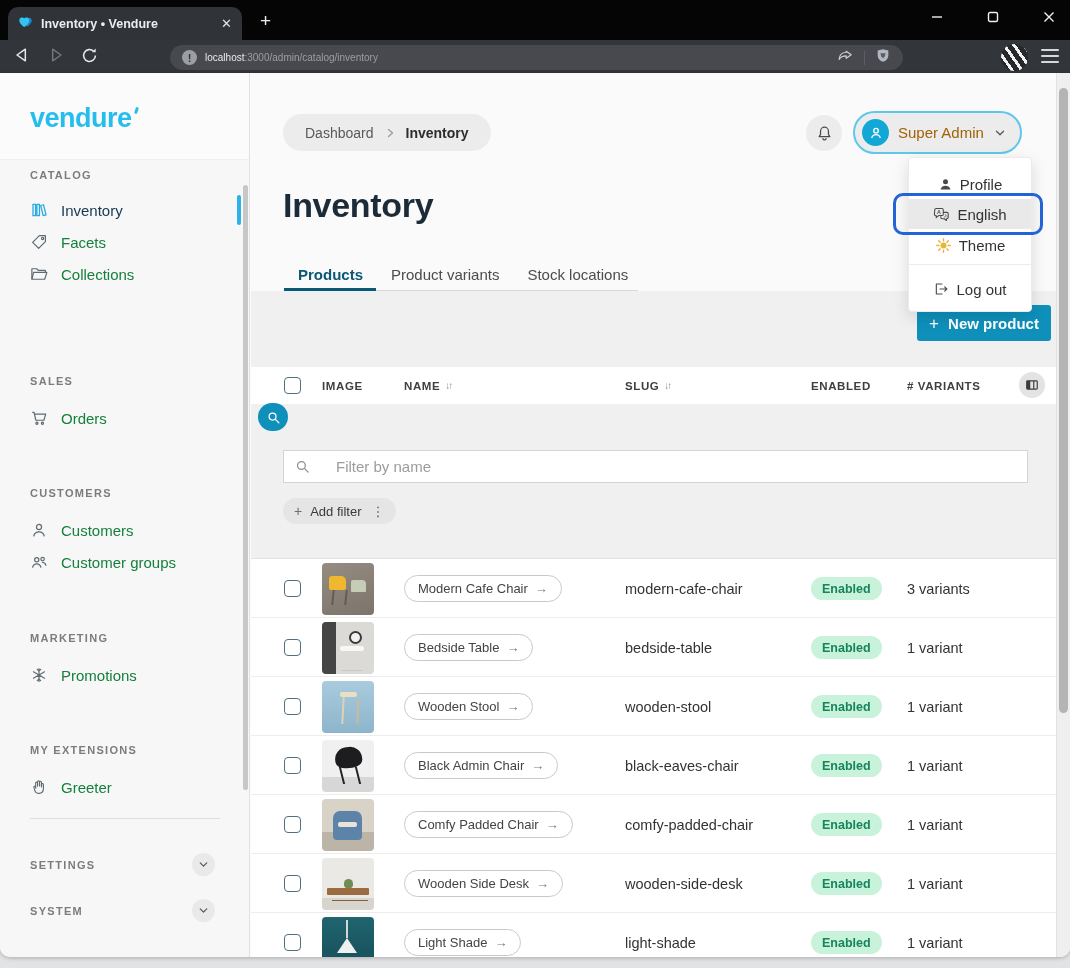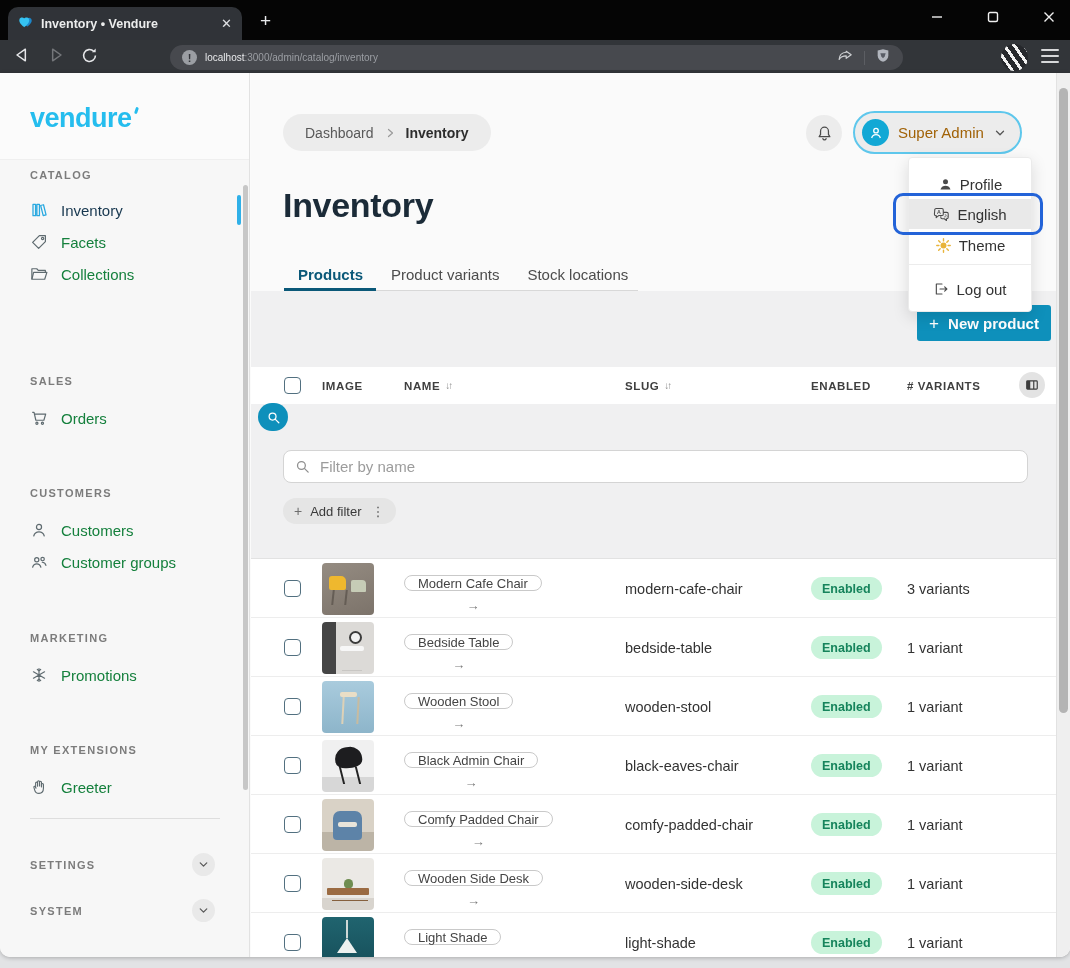--- a/index.html
+++ b/index.html
@@ -66,33 +66,33 @@
   .tabline-gray{position:absolute;left:125px;top:217px;width:262px;height:1px;background:#d8d8d8;}
   .newproduct-btn{position:absolute;left:666px;top:232px;width:134px;height:36px;background:#0e90bb;border-radius:3px;color:#fff;display:flex;align-items:center;justify-content:center;gap:9px;font-size:15px;font-weight:700;border:none;z-index:3;}
   .npb-plus{font-size:17px;font-weight:400;line-height:1;}
   .thead{position:absolute;left:0;top:294px;width:calc(100% - 14px);height:37px;background:#fff;z-index:1;}
   .hcell{position:absolute;top:0;height:37px;display:flex;align-items:center;font-size:11.5px;font-weight:700;color:#3f3f3f;letter-spacing:.6px;gap:5px;}
   .sort-glyph{font-size:10px;color:#8c8c8c;letter-spacing:-2px;font-weight:400;}
   .cb{width:17px;height:17px;background:#fff;border:1.5px solid #527080;border-radius:4px;display:inline-block;}
   .colconfig-btn{position:absolute;left:768px;top:5px;width:26px;height:26px;border-radius:50%;background:#e3e3e3;display:flex;align-items:center;justify-content:center;}
   .search-toggle{position:absolute;left:7px;top:330px;width:30px;height:28px;border-radius:14px;background:#0e90bb;display:flex;align-items:center;justify-content:center;z-index:2;}
   .filter-wrap{position:absolute;left:32px;top:377px;width:745px;height:33px;}
-  .filter-input{width:100%;height:100%;background:#fff;border:1px solid #d4d4d4;border-radius:8px;padding:0 12px 0 36px;font-size:15px;color:#333;font-family:"Liberation Sans",sans-serif;outline:none;}
+  .filter-input{width:100%;height:100%;background:#fff;border:1px solid #d4d4d4;border-radius:0;padding:0 12px 0 52px;font-size:15px;color:#333;font-family:"Liberation Sans",sans-serif;outline:none;}
   .filter-input::placeholder{color:#9c9c9c;}
   .filter-glass{position:absolute;left:11px;top:8px;}
   .addfilter{position:absolute;left:32px;top:425px;height:26px;background:#e5e5e5;border-radius:13px;display:inline-flex;align-items:center;gap:8px;padding:0 11px;font-size:13px;color:#3a3a3a;}
   .af-plus{color:#6e6e6e;font-size:14px;}
   .af-dots{color:#555;font-size:13px;letter-spacing:0;padding-left:2px;}
 
   .rows{position:absolute;left:0;top:485px;width:calc(100% - 14px);border-top:1px solid #e2e2e2;}
   .prow{position:relative;height:59px;background:#fff;border-bottom:1px solid #ededed;}
   .prow .cb{position:absolute;left:33px;top:21px;}
   .thumb{position:absolute;left:71px;top:4px;width:52px;height:52px;border-radius:4px;overflow:hidden;}
   .thumb::before,.thumb::after{content:"";position:absolute;}
-  .name-chip{position:absolute;left:153px;top:16px;height:16px;display:inline-flex;align-items:center;gap:7px;padding:0 13px;border:1px solid #c9c9c9;border-radius:14px;font-size:13px;color:#444;background:transparent;white-space:nowrap;flex-direction:column;}
+  .name-chip{position:absolute;left:153px;top:16px;height:27px;display:inline-flex;align-items:center;gap:7px;padding:0 13px;border:1px solid #c9c9c9;border-radius:14px;font-size:13px;color:#444;background:transparent;white-space:nowrap;}
   .chip-arrow{color:#7a7a7a;font-size:13px;}
   .slug{position:absolute;left:374px;top:0;height:59px;display:flex;align-items:center;font-size:14.5px;color:#333;}
   .badge{position:absolute;left:560px;top:18px;height:23px;display:inline-flex;align-items:center;padding:0 11px;border-radius:12px;background:#c8f3da;color:#16845c;font-size:12.5px;font-weight:700;}
   .variants{position:absolute;left:656px;top:0;height:59px;display:flex;align-items:center;font-size:14.5px;color:#333;}
 
   .vscroll{position:absolute;right:0;top:0;width:14px;height:100%;background:#efefef;border-left:1px solid #e2e2e2;}
   .vscroll-thumb{position:absolute;left:2px;top:15px;width:9px;height:625px;background:#b4b4b4;border-radius:5px;}
 
   
   .th1{background:linear-gradient(160deg,#958c82,#7c736a);}

